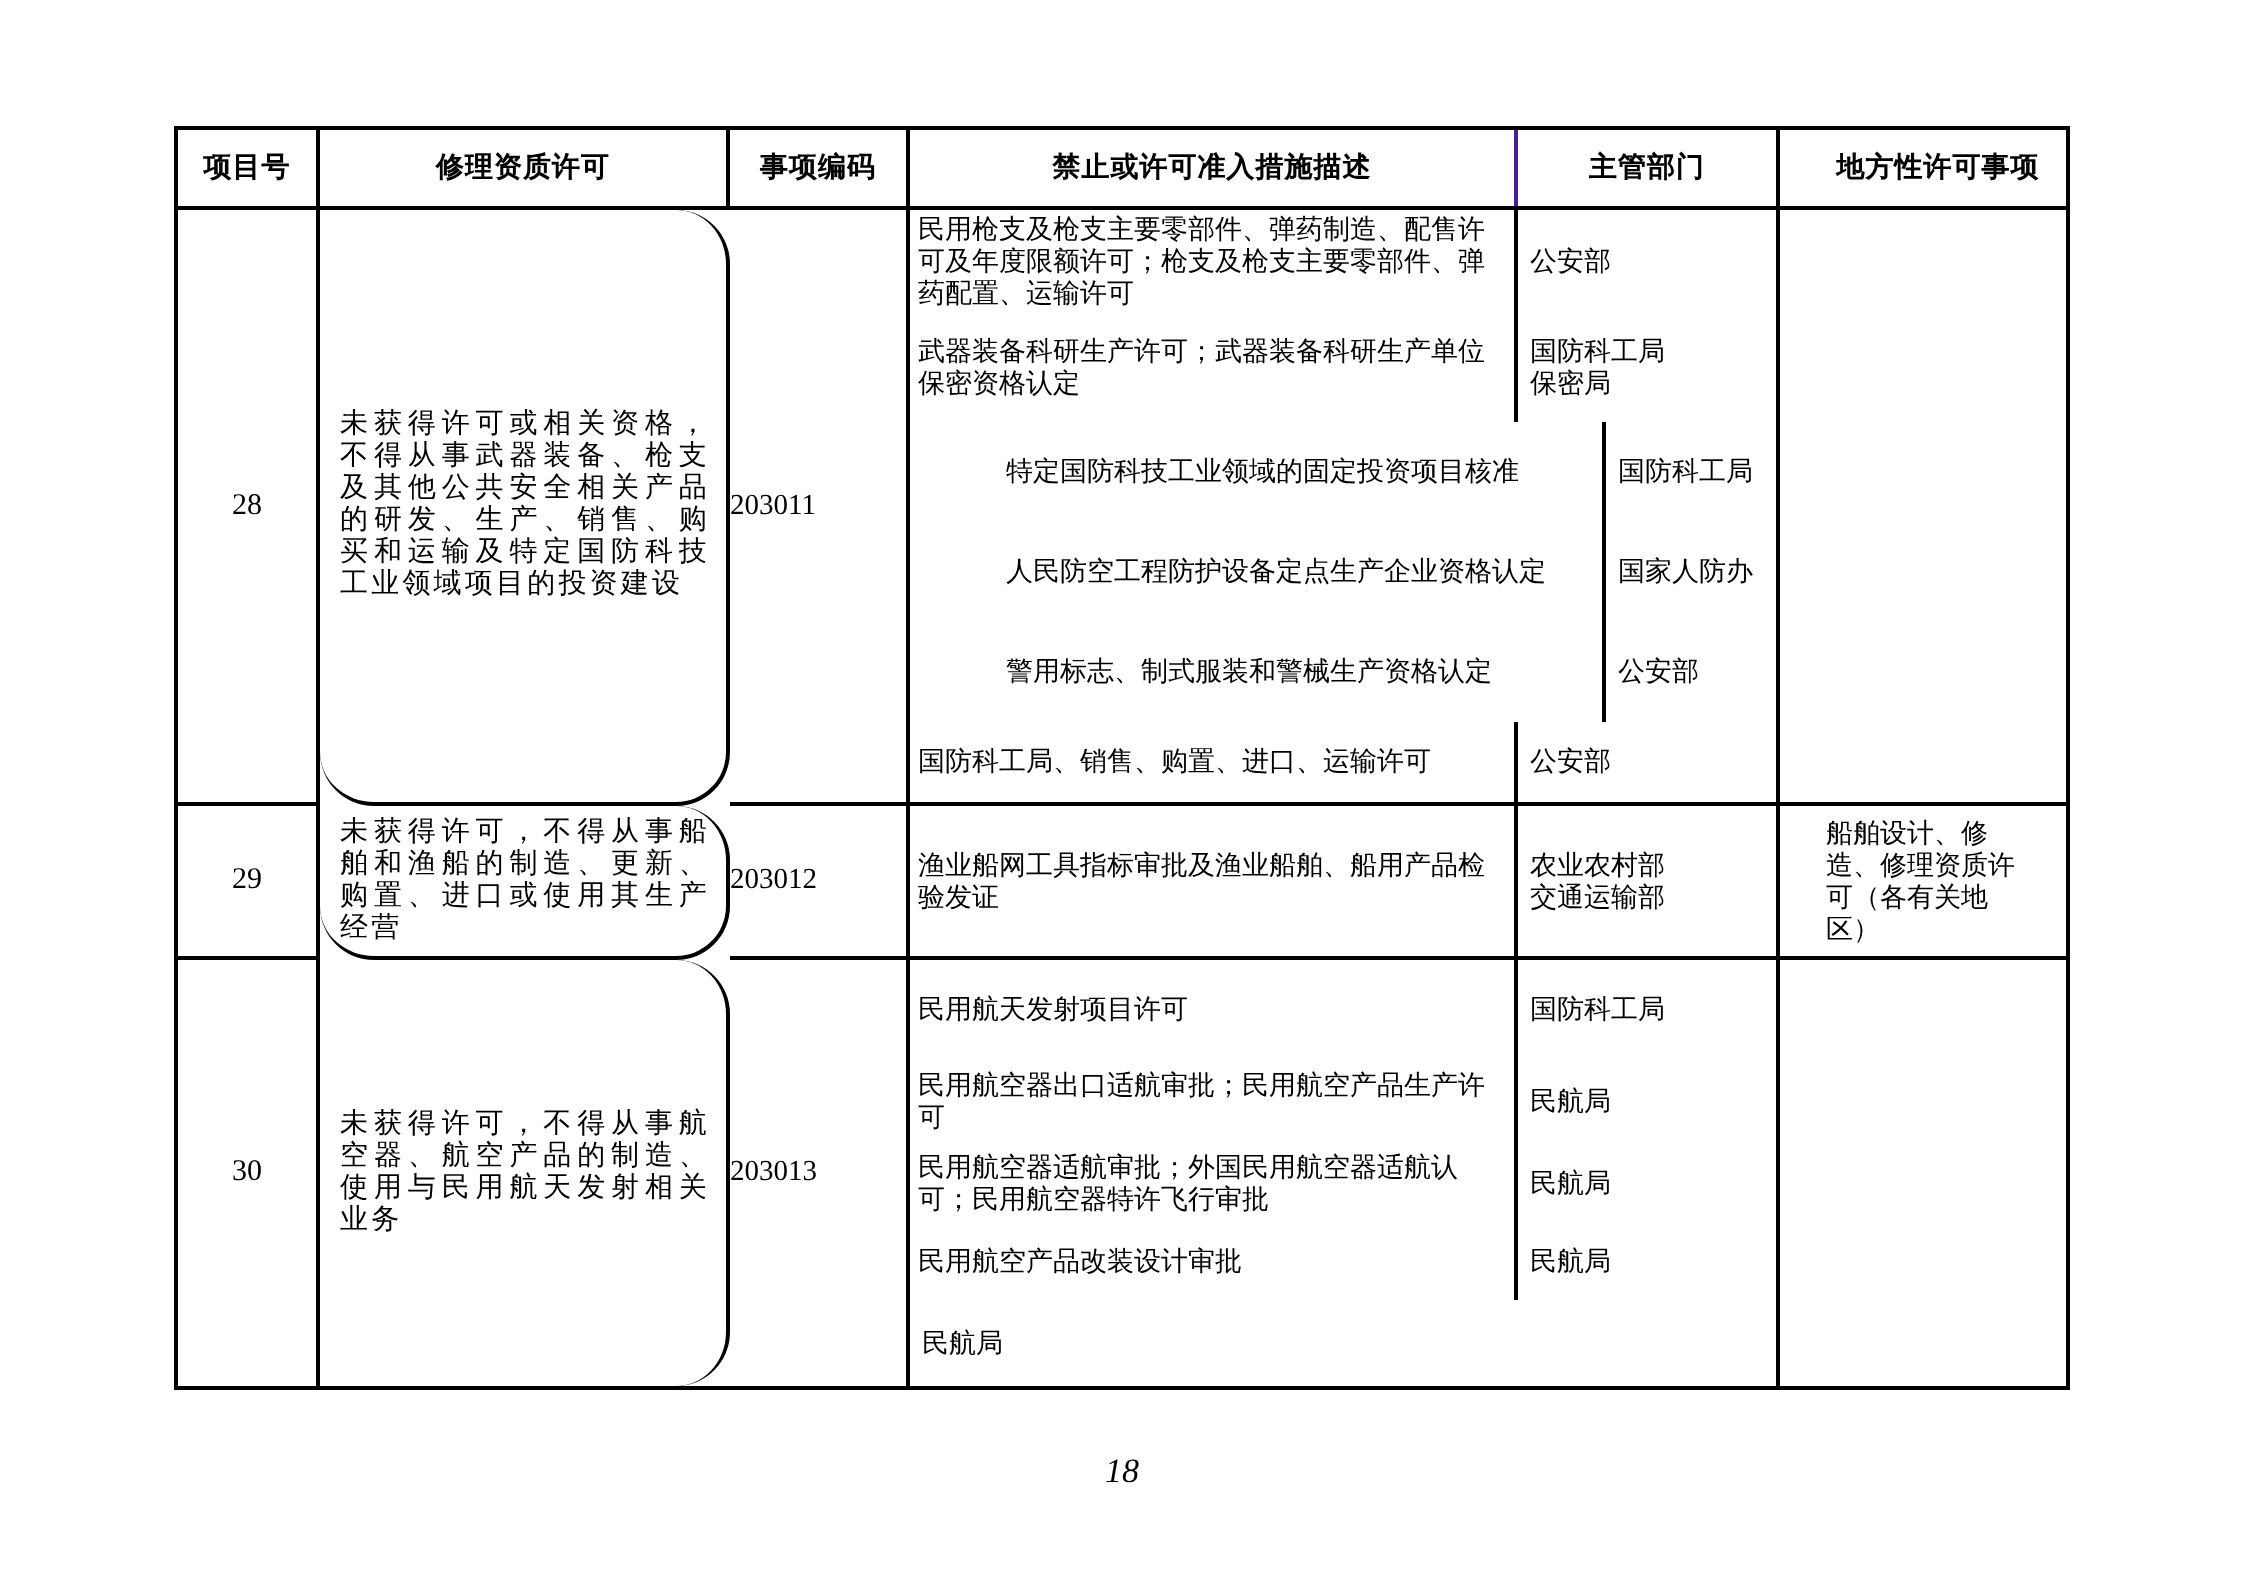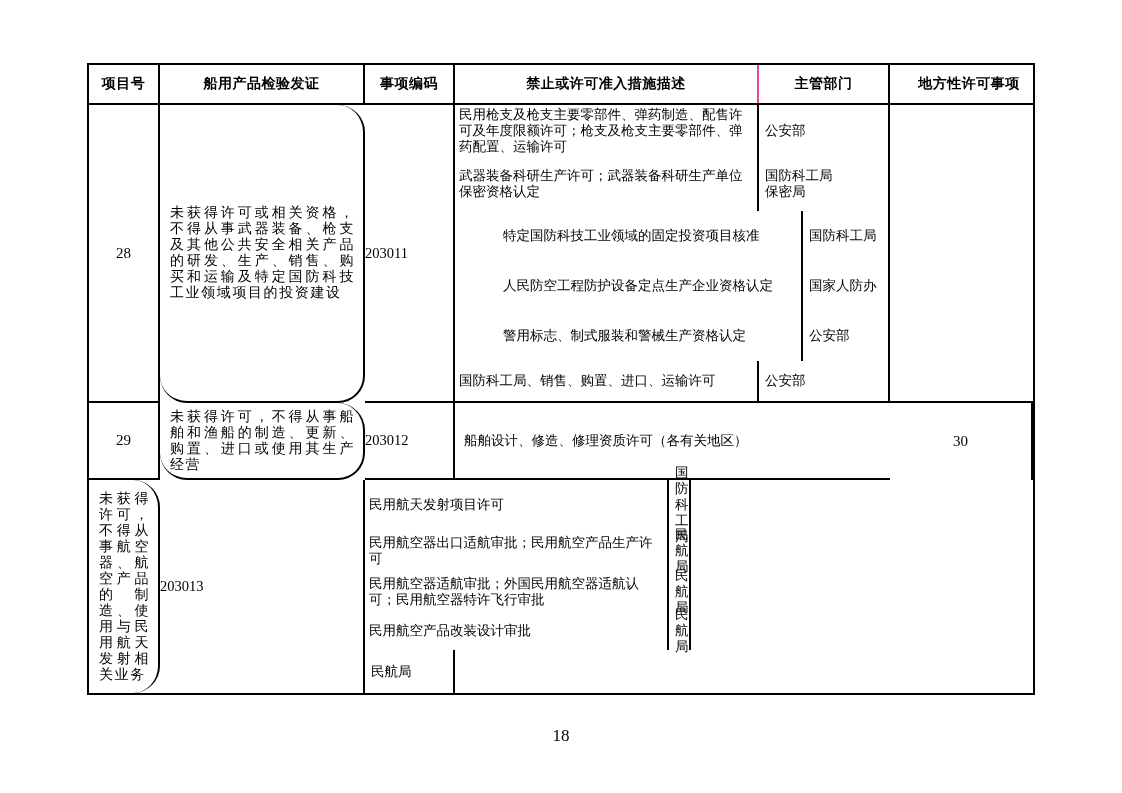--- a/index.html
+++ b/index.html
@@ -17,21 +17,21 @@
   }
   .cell{box-sizing:border-box;border-right:2px solid #000;border-bottom:2px solid #000;}
   .last-col{border-right:none;padding-left:15px;}
   .last-row{border-bottom:none;}
   .th{
     display:flex;align-items:center;justify-content:center;
     font-weight:bold;font-size:14px;letter-spacing:0.5px;
   }
   
   .th-split{display:flex;padding:0;}
-  .th-split .th-sub1{flex:0 0 304px;box-sizing:border-box;border-right:2px solid #ec4899;display:flex;align-items:center;justify-content:center;font-weight:bold;font-size:14px;letter-spacing:0.5px;}
+  .th-split .th-sub1{flex:0 0 304px;box-sizing:border-box;border-right:2px solid #4c1d95;display:flex;align-items:center;justify-content:center;font-weight:bold;font-size:14px;letter-spacing:0.5px;}
   .th-split .th-sub2{flex:1;display:flex;align-items:center;justify-content:center;font-weight:bold;font-size:14px;letter-spacing:0.5px;}
   .cell-id{display:flex;align-items:center;justify-content:center;font-size:15px;}
   .cell-item{
     display:flex;align-items:center;padding:0 8px 0 10px;
     font-size:14px;line-height:16px;letter-spacing:1.6px;text-align:justify;border-radius:27px;
   }
   .cell-item span{width:100%;}
   .cell-code{display:flex;align-items:center;padding-left:0;font-size:14.5px;}
   .cell-measures{display:flex;flex-direction:column;padding:0;}
   .mrow{display:flex;}
@@ -39,37 +39,38 @@
     flex:0 0 304px;box-sizing:border-box;border-right:2px solid #000;
     display:flex;align-items:center;padding:2px 4px 2px 4px;
     font-size:13.5px;line-height:16px;
   }
   .mdept{
     flex:1;box-sizing:border-box;border-right:2px solid #000;
     display:flex;align-items:center;padding-left:6px;
     font-size:13.5px;line-height:16px;white-space:pre-line;
   }
   .cell-local{
-    display:flex;align-items:center;padding:2px 9px;
+    display:flex;align-items:center;padding:2px 23px;
     font-size:13.5px;line-height:16px;
   }
   .f52{height:52px;} .f54{height:54px;} .f50{height:50px;margin-left:44px;} .fgrow{flex:1;}
   .g49{height:49px;} .g43{height:43px;} .g39{height:39px;}
   .page-number{
     position:absolute;left:0;top:726px;width:100%;text-align:center;
     font-size:17px;
+    font-style:italic;
   }
 </style>
 </head>
 <body>
 
 <div class="doc-table">
 
   <div class="cell th">项目号</div>
-  <div class="cell th">船用产品检验发证</div>
+  <div class="cell th">修理资质许可</div>
   <div class="cell th">事项编码</div>
   <div class="cell th-split">
     <div class="th-sub1">禁止或许可准入措施描述</div>
     <div class="th-sub2">主管部门</div>
   </div>
   <div class="cell th last-col">地方性许可事项</div>
 
   <div class="cell cell-id">28</div>
   <div class="cell cell-item">
       <span>未获得许可或相关资格，不得从事武器装备、枪支及其他公共安全相关产品的研发、生产、销售、购买和运输及特定国防科技工业领域项目的投资建设</span>
@@ -102,20 +103,27 @@
       <div class="mdept">公安部</div>
     </div>
   </div>
   <div class="cell cell-local last-col"></div>
 
   <div class="cell cell-id">29</div>
   <div class="cell cell-item">
       <span>未获得许可，不得从事船舶和渔船的制造、更新、购置、进口或使用其生产经营</span>
     </div>
   <div class="cell cell-code">203012</div>
+  <div class="cell cell-measures" style="border-right:none;">
+    <div class="mrow fgrow">
+      <div class="mdesc">渔业船网工具指标审批及渔业船舶、船用产品检验发证</div>
+      <div class="mdept">农业农村部
+交通运输部</div>
+    </div>
+  </div>
   <div class="cell cell-local last-col">船舶设计、修造、修理资质许可（各有关地区）</div>
 
   <div class="cell cell-id last-row">30</div>
   <div class="cell cell-item last-row">
       <span>未获得许可，不得从事航空器、航空产品的制造、使用与民用航天发射相关业务</span>
     </div>
   <div class="cell cell-code last-row">203013</div>
   <div class="cell cell-measures last-row" style="border-right:none;">
     <div class="mrow g49">
       <div class="mdesc">民用航天发射项目许可</div>

